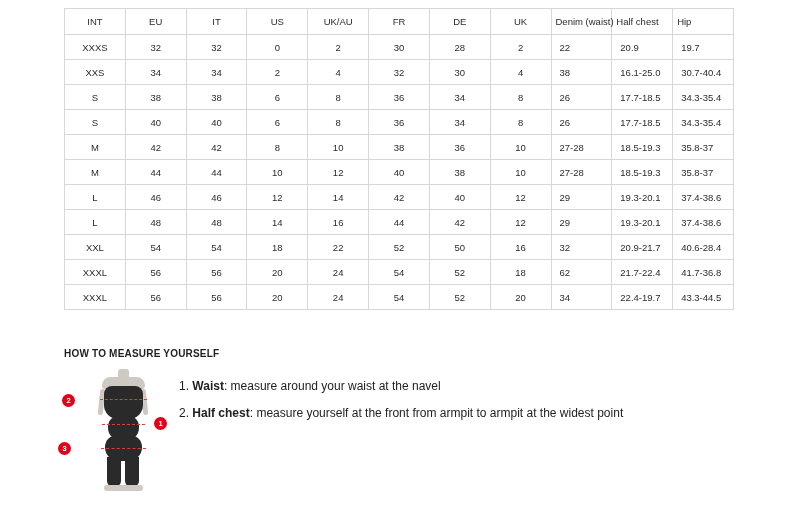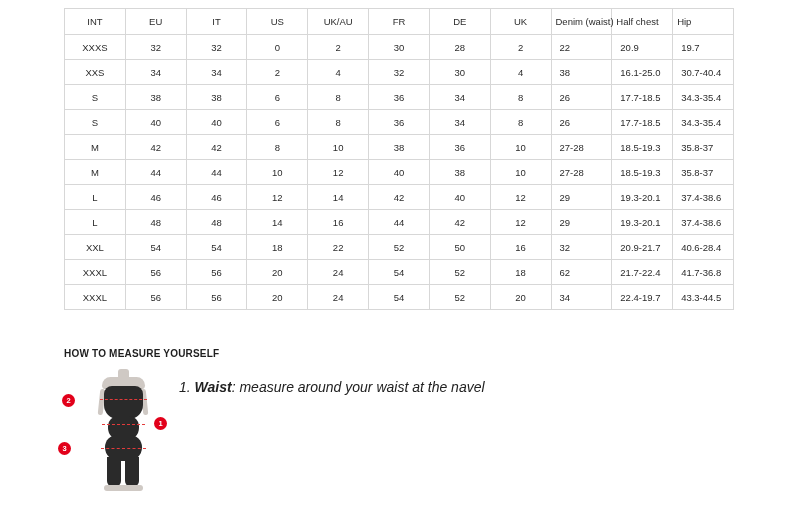--- a/index.html
+++ b/index.html
@@ -79,25 +79,24 @@
     width: 115px;
     position: relative;
     height: 125px;
     flex: 0 0 115px;
   }
   .steps-col {
     padding-top: 10px;
     flex: 1 1 auto;
   }
   .step {
-    font-size: 14px;
+    font-size: 12px;
     color: #222222;
     margin-bottom: 13px;
     line-height: 1.2;
-    font-style: italic;
   }
   .step b {
     font-weight: bold;
   }
 
   
   .figure {
     position: absolute;
     left: 28px;
     top: 0;
@@ -403,18 +402,22 @@
           <div class="marker m2">2</div>
           <div class="marker m3">3</div>
         </div>
       </div>
 
       <div class="steps-col">
         <div class="step">
           <span>1.</span>
           <b>Waist</b><span>: measure around your waist at the navel</span>
         </div>
+        <div class="step">
+          <span>2.</span>
+          <b>Half chest</b><span>: measure yourself at the front from armpit to armpit at the widest point</span>
+        </div>
       </div>
 
     </div>
   </div>
 
 </div>
 
 </body></html>

